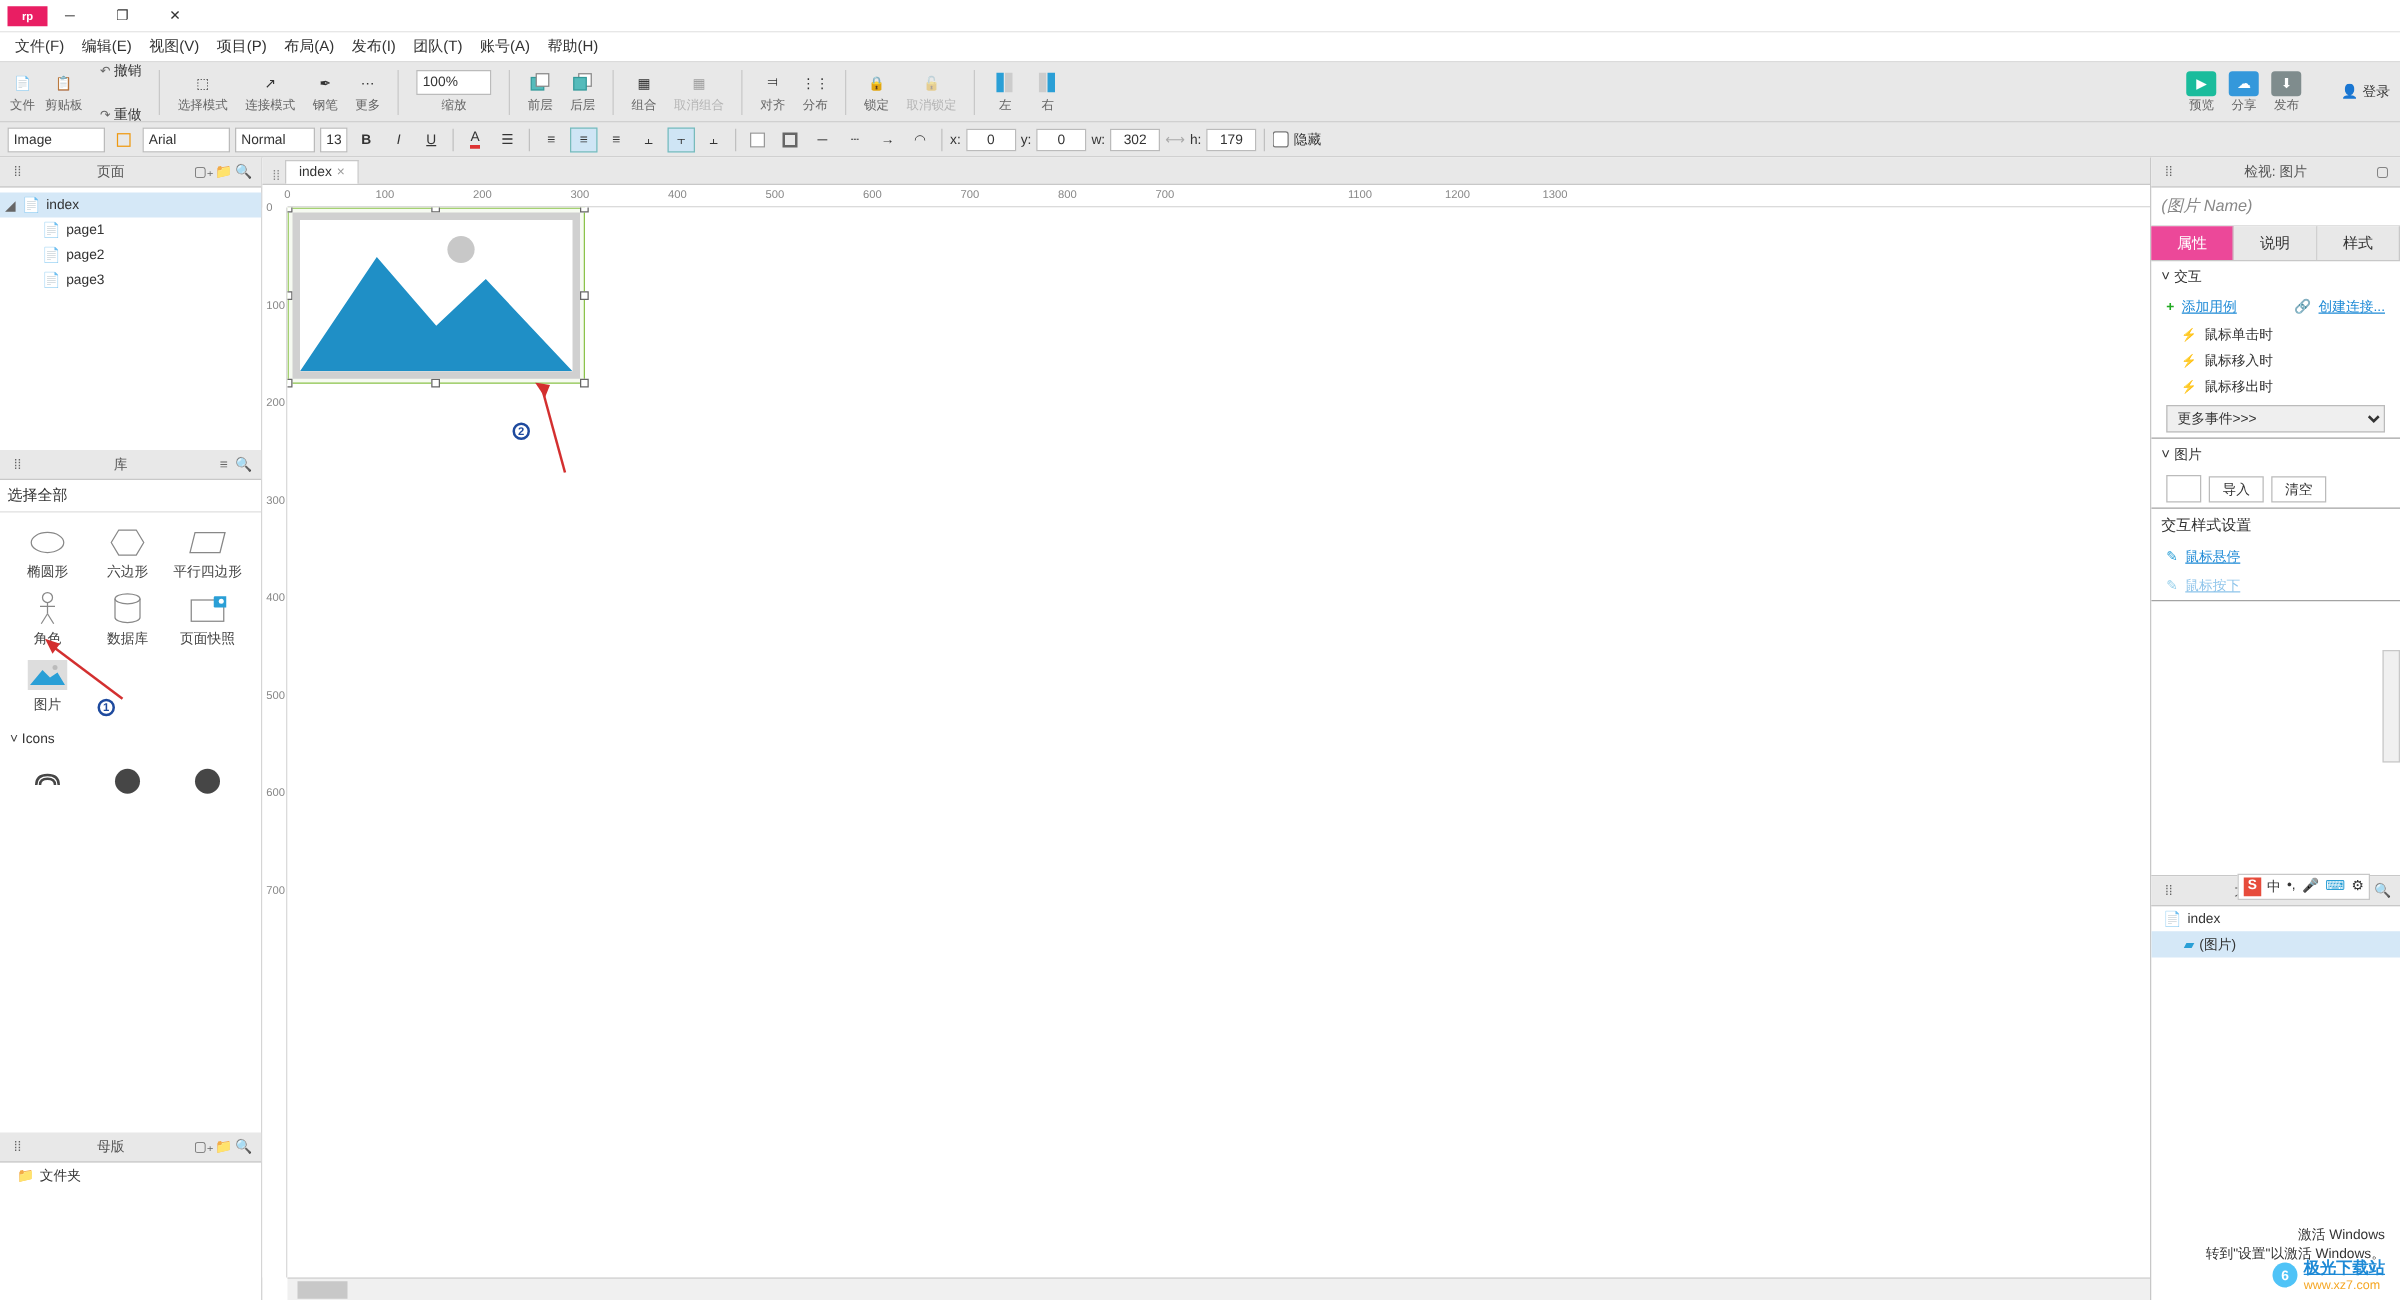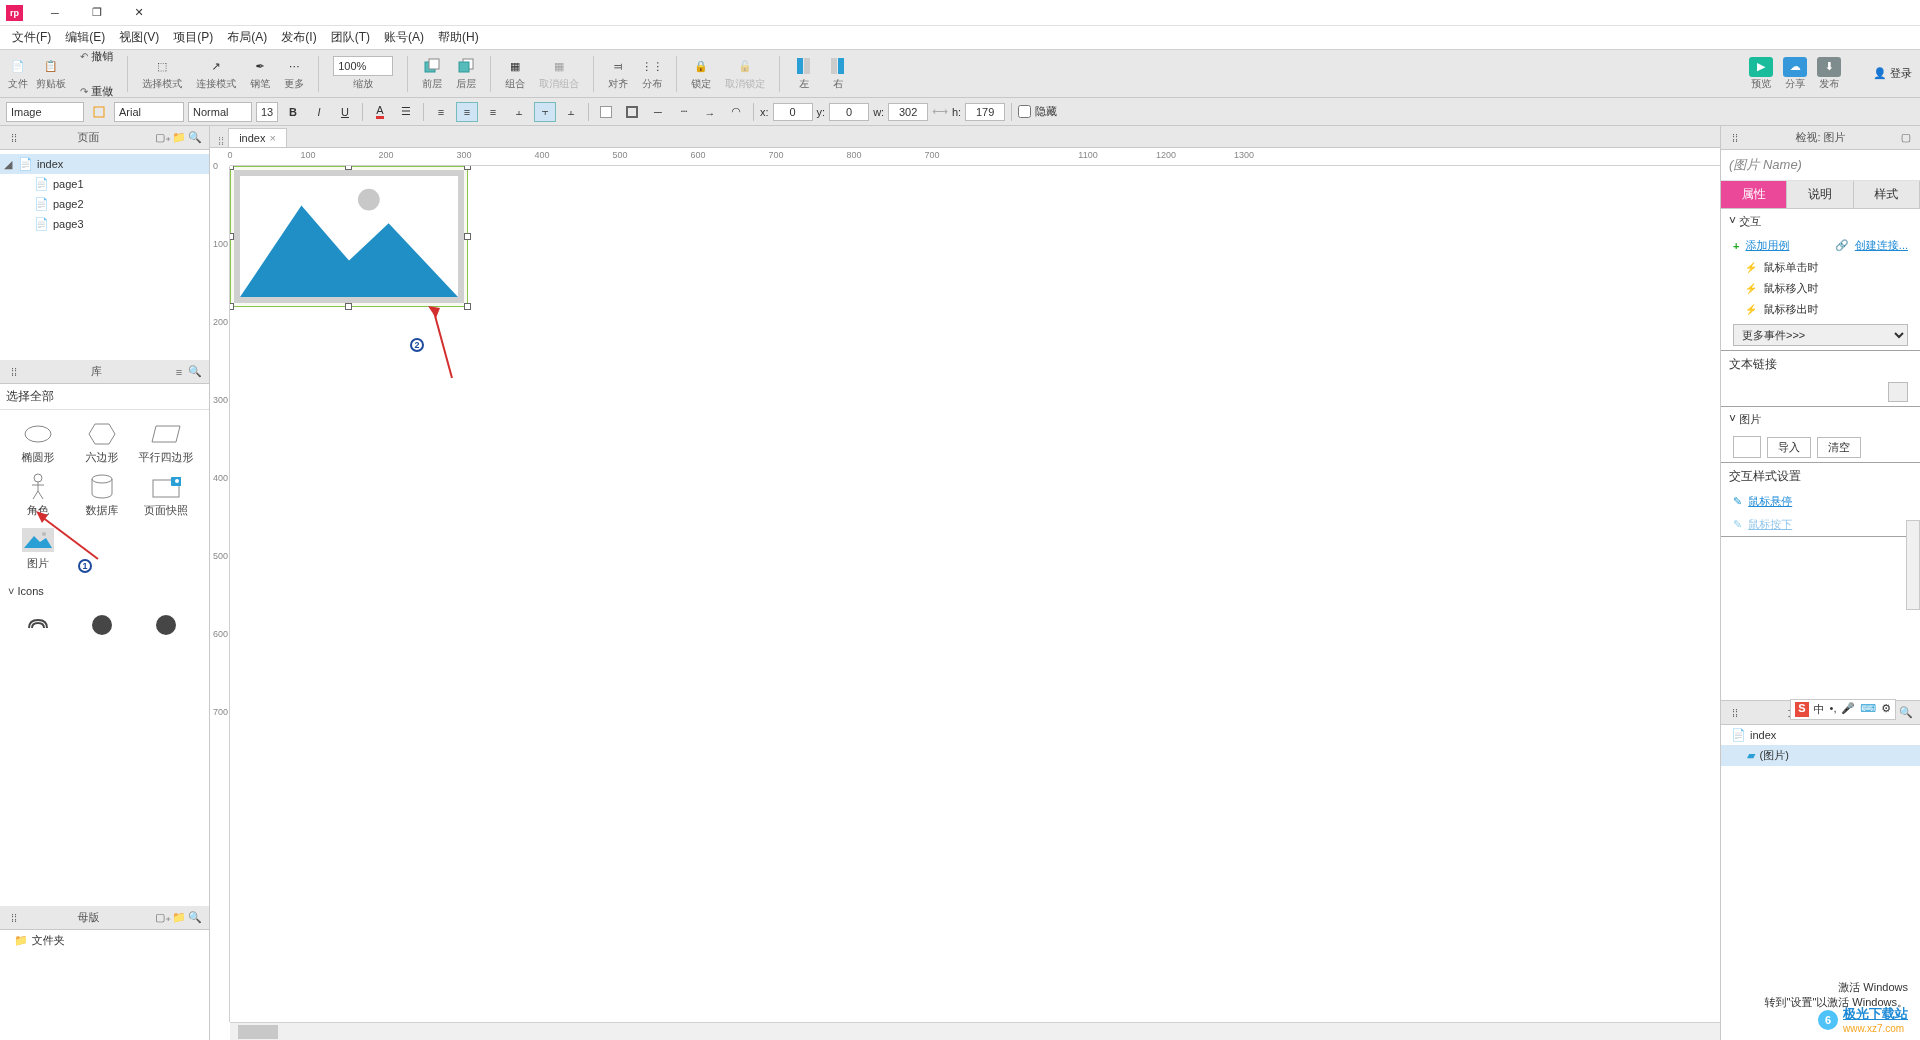--- a/index.html
+++ b/index.html
@@ -1,18 +1,18 @@
 <!DOCTYPE html>
 <html><head>
 <meta charset="utf-8">
 <style>
 *{box-sizing:border-box;margin:0;padding:0;font-family:"Microsoft YaHei",Arial,sans-serif;font-size:11px;color:#333;}
 body{background:#f5f5f5;overflow:hidden;}
 .titlebar{height:26px;background:#fff;display:flex;align-items:center;padding:0 6px;border-bottom:1px solid #e0e0e0;}
-.titlebar .logo{width:17px;height:16px;background:#e91e63;margin-right:20px;display:flex;align-items:center;justify-content:center;color:#fff;font-size:9px;font-weight:bold;}
+.titlebar .logo{width:32px;height:16px;background:#e91e63;margin-right:6px;display:flex;align-items:center;justify-content:center;color:#fff;font-size:9px;font-weight:bold;}
 .titlebar .title{flex:1;font-size:12px;color:#555;}
 .titlebar .winbtns{display:flex;gap:18px;}
 .titlebar .winbtn{width:24px;height:20px;display:flex;align-items:center;justify-content:center;cursor:pointer;}
 .menubar{height:24px;background:#fff;display:flex;align-items:center;padding:0 6px;gap:2px;border-bottom:1px solid #d0d0d0;}
 .menubar span{padding:3px 6px;cursor:pointer;font-size:12px;}
 .toolbar{height:48px;background:#e8e8e8;border-bottom:1px solid #c8c8c8;display:flex;align-items:center;padding:0 8px;gap:14px;}
 .tb-group{display:flex;flex-direction:column;align-items:center;gap:1px;}
 .tb-icon{width:20px;height:20px;display:flex;align-items:center;justify-content:center;}
 .tb-label{font-size:10px;color:#666;}
 .tb-sep{width:1px;height:36px;background:#c8c8c8;}
@@ -524,26 +524,20 @@
           </div>
         <div class="evt">
             <span class="bolt">⚡</span>
             <span>鼠标移出时</span>
           </div>
         <div class="insp-row">
             <select class="combo-full"><option>更多事件&gt;&gt;&gt;</option></select>
           </div>
       </div>
       <div class="insp-sec">
-        <div class="insp-sec-hdr">文本链接</div>
-        <div class="insp-row" style="justify-content:flex-end;">
-            <div style="width:20px;height:20px;border:1px solid #bbb;background:#eee;"></div>
-          </div>
-      </div>
-      <div class="insp-sec">
         <div class="insp-sec-hdr">˅ <span>图片</span></div>
         <div class="insp-row">
           <div style="width:28px;height:22px;border:1px solid #bbb;"></div>
           <button class="btn-sm">导入</button>
           <button class="btn-sm">清空</button>
         </div>
       </div>
       <div class="insp-sec">
         <div class="insp-sec-hdr">交互样式设置</div>
         <div class="insp-row">

